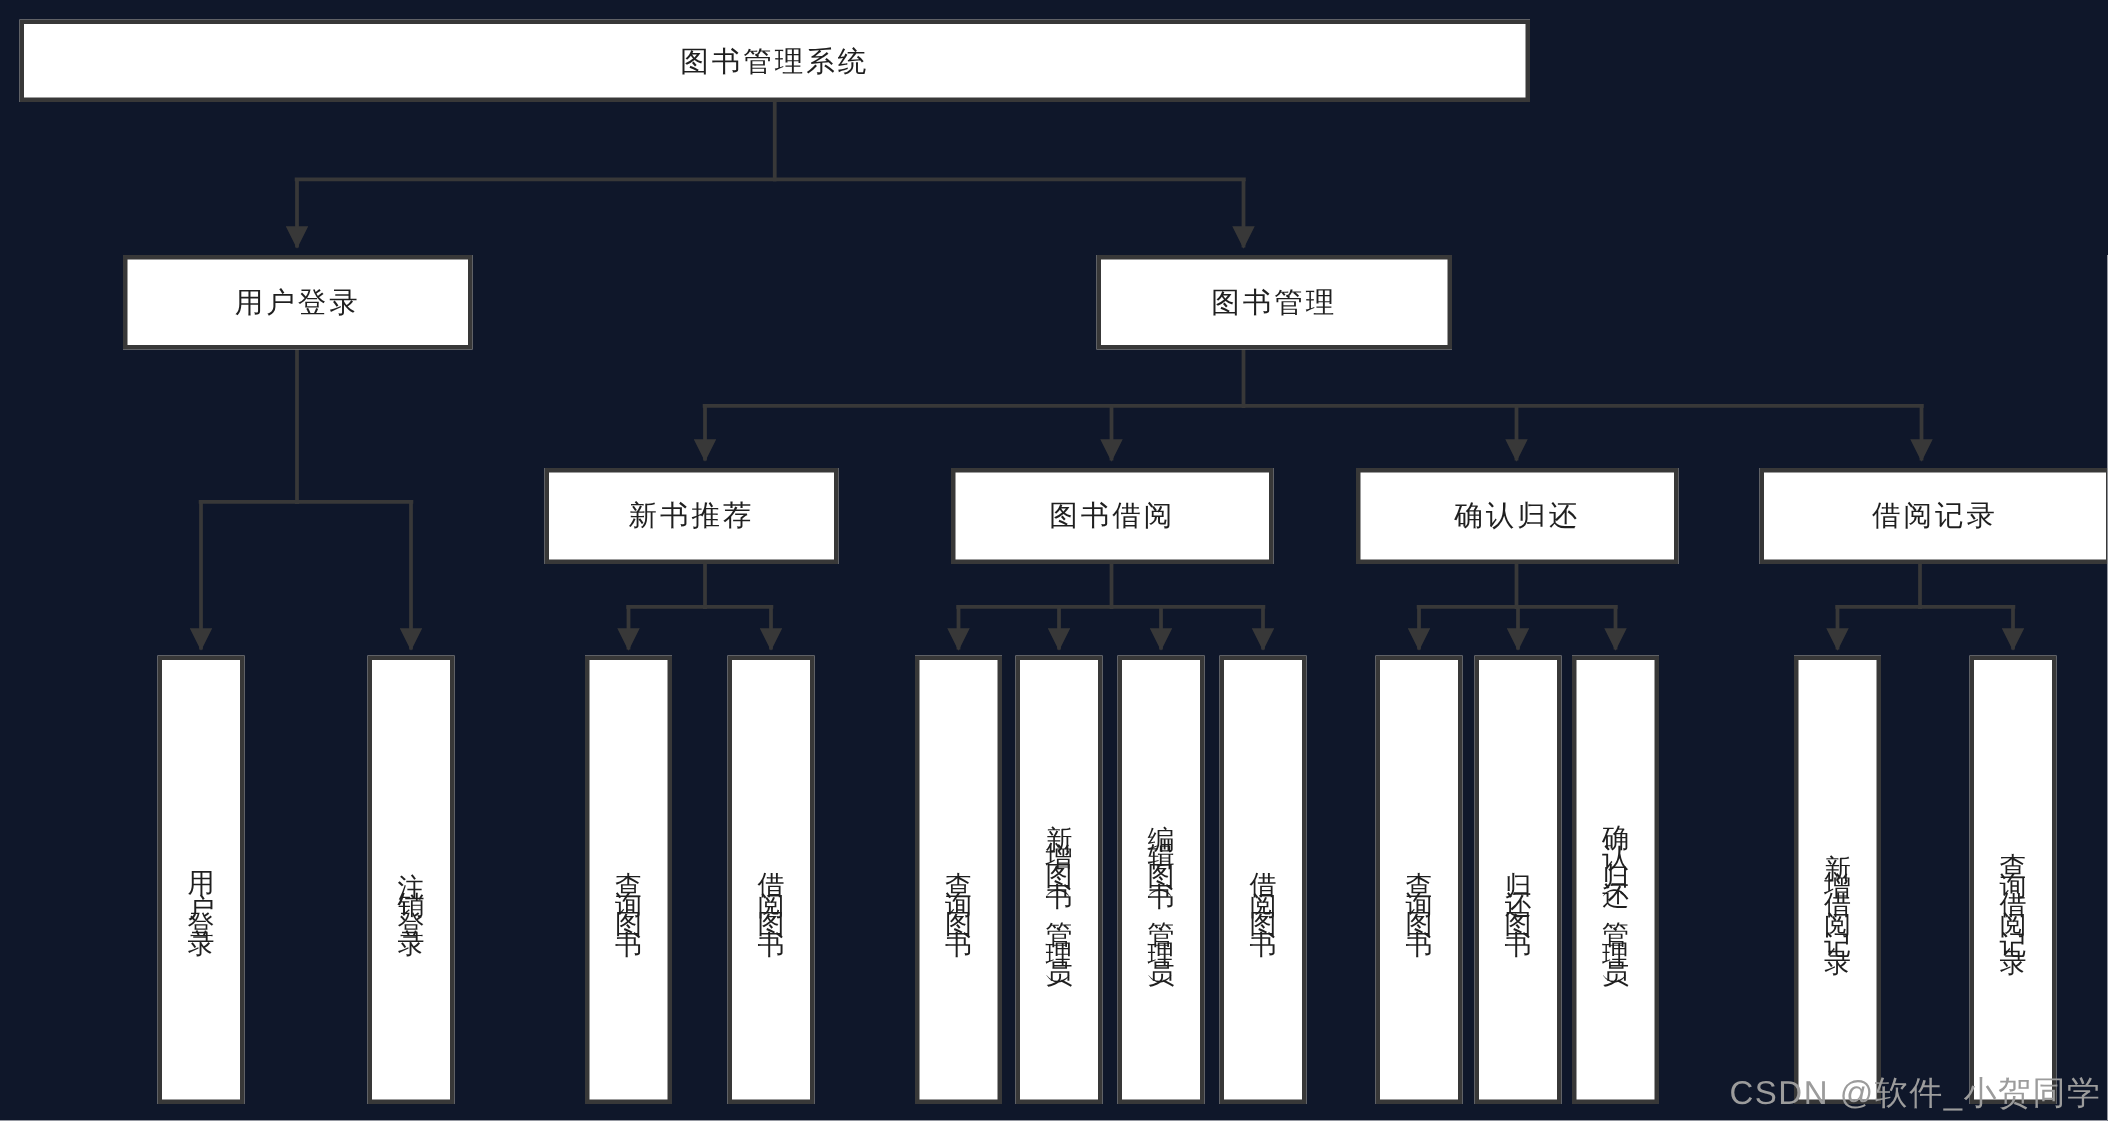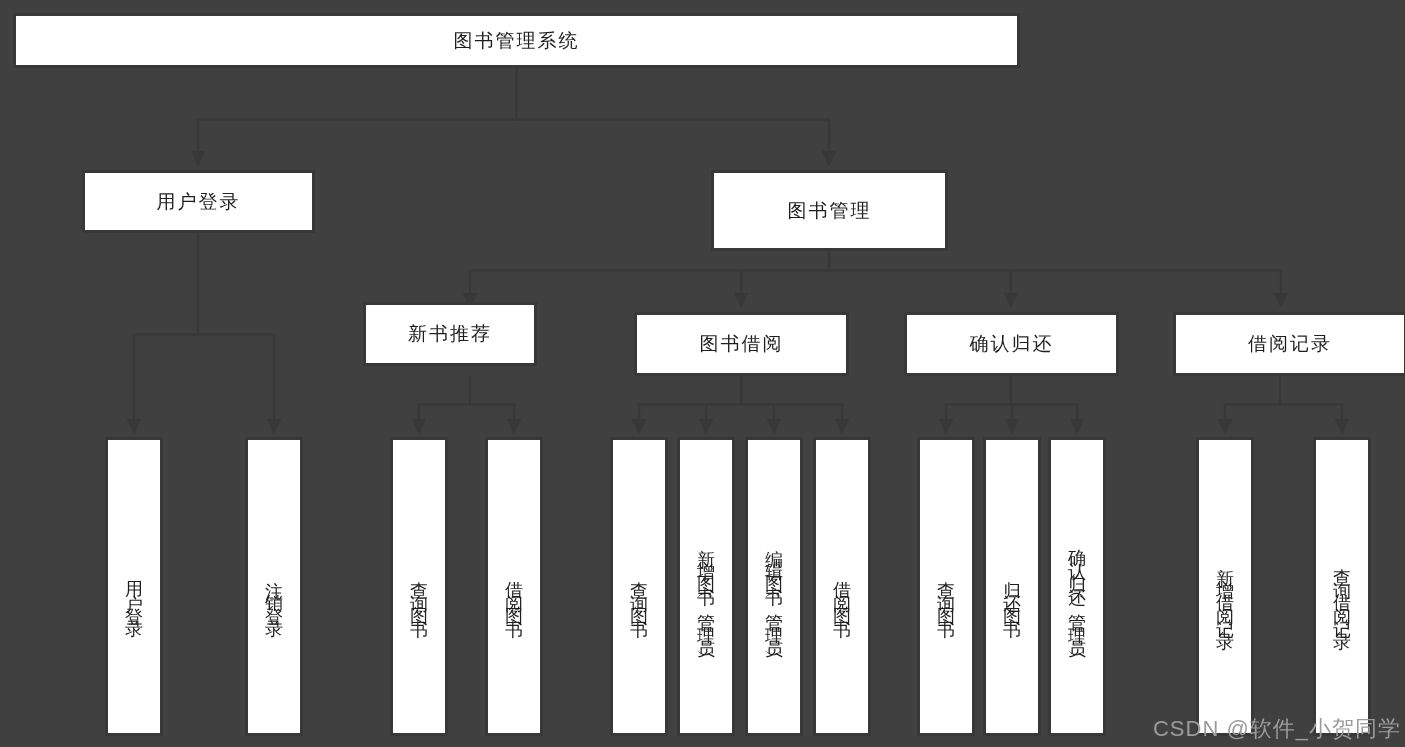--- a/index.html
+++ b/index.html
@@ -1,17 +1,17 @@
 <!DOCTYPE html>
 <html><head>
 <meta charset="utf-8">
 <style>
   html,body{margin:0;padding:0;background:#ffffff;}
   #stage{
-    position:relative;width:1405px;height:747px;background:#404040;overflow:hidden;
+    position:relative;width:1405px;height:747px;background:#0f172a;overflow:hidden;
     font-family:"Liberation Sans",sans-serif;
   }
   #wires{position:absolute;left:0;top:0;z-index:1;}
   .hbox{
     position:absolute;z-index:2;box-sizing:border-box;background:#ffffff;
     border:3px solid #383838;display:flex;align-items:center;justify-content:center;
     font-size:19px;letter-spacing:2px;color:#1f1f1f;white-space:nowrap;
   }
   .vbox{
     position:absolute;z-index:2;box-sizing:border-box;background:#ffffff;
@@ -22,22 +22,22 @@
     writing-mode:vertical-rl;text-orientation:mixed;line-height:1;
     font-size:18px;letter-spacing:13px;margin-bottom:-13px;color:#1f1f1f;
   }
   #watermark{
     position:absolute;right:4px;bottom:3px;z-index:3;
     font-size:22px;letter-spacing:1px;color:#9c9c9c;white-space:nowrap;
   }
   
   #n-root{left:13px;top:13px;width:1007px;height:55px;}
   #n-user-login{left:82px;top:170px;width:233px;height:63px;}
-  #n-book-mgmt{left:711px;top:170px;width:237px;height:81px;}
-  #n-new-book{left:363px;top:302px;width:174px;height:64px;}
+  #n-book-mgmt{left:731px;top:170px;width:237px;height:63px;}
+  #n-new-book{left:363px;top:312px;width:196px;height:64px;}
   #n-book-borrow{left:634px;top:312px;width:215px;height:64px;}
   #n-current-borrow{left:904px;top:312px;width:215px;height:64px;}
   #n-borrow-records{left:1173px;top:312px;width:234px;height:64px;}
   #l-user-login{left:105px;}
   #l-logout{left:245px;}
   #l-query-1{left:390px;}
   #l-borrow-1{left:485px;}
   #l-query-2{left:610px;}
   #l-add-book{left:677px;}
   #l-edit-book{left:745px;}

